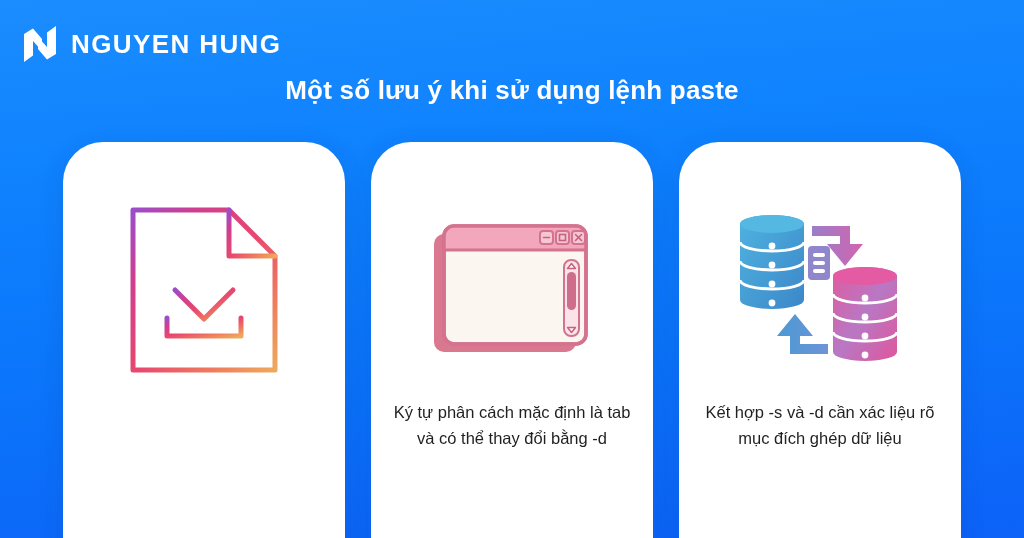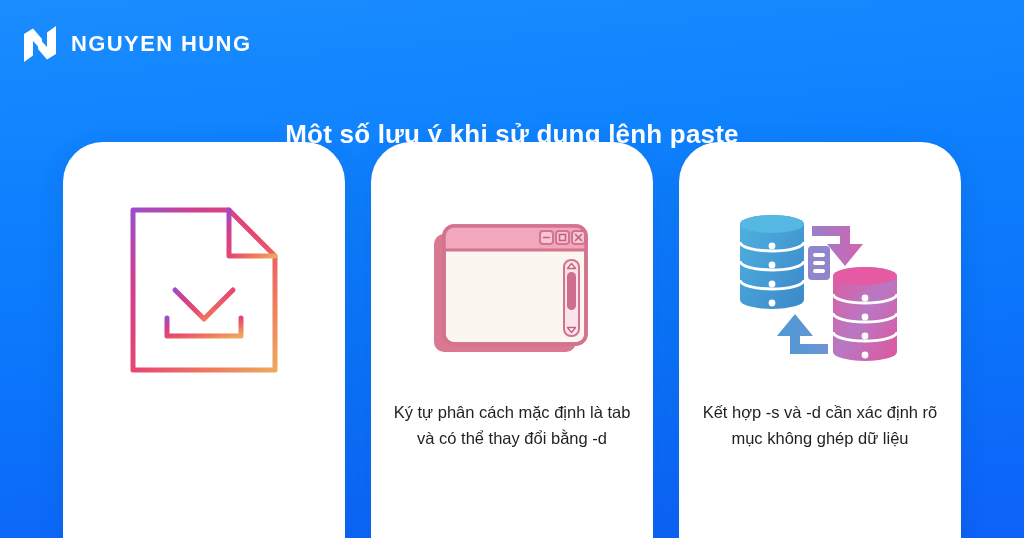--- a/index.html
+++ b/index.html
@@ -31,40 +31,39 @@
     align-items: center;
     gap: 13px;
   }
   .brand-mark {
     width: 36px;
     height: 40px;
     display: block;
   }
   .brand-name {
     color: #ffffff;
-    font-size: 22px;
+    font-size: 26px;
     font-weight: bold;
     letter-spacing: 1.4px;
     line-height: 1;
     white-space: nowrap;
   }
 
   
   .headline {
     position: absolute;
     left: 0;
     top: 74px;
     width: 1024px;
     text-align: center;
     color: #ffffff;
     font-size: 26px;
     font-weight: bold;
     letter-spacing: 0.2px;
     line-height: 1.25;
-    margin-top: 44px;
   }
 
   
   .cards {
     position: absolute;
     left: 63px;
     top: 142px;
     width: 898px;
     height: 420px;
     display: flex;
@@ -237,17 +236,17 @@
             </g>
             <g fill="#ffffff">
               <circle cx="135" cy="94" r="3.4"></circle>
               <circle cx="135" cy="113" r="3.4"></circle>
               <circle cx="135" cy="132" r="3.4"></circle>
               <circle cx="135" cy="151" r="3.4"></circle>
             </g>
           </g>
         </svg>
       </div>
-      <div class="card-caption">Kết hợp -s và -d cần xác định rõ mục không ghép dữ liệu</div>
+      <div class="card-caption">Kết hợp -s và -d cần xác liệu rõ mục đích ghép dữ liệu</div>
     </div>
 
   </div>
 </div>
 
 </body></html>

